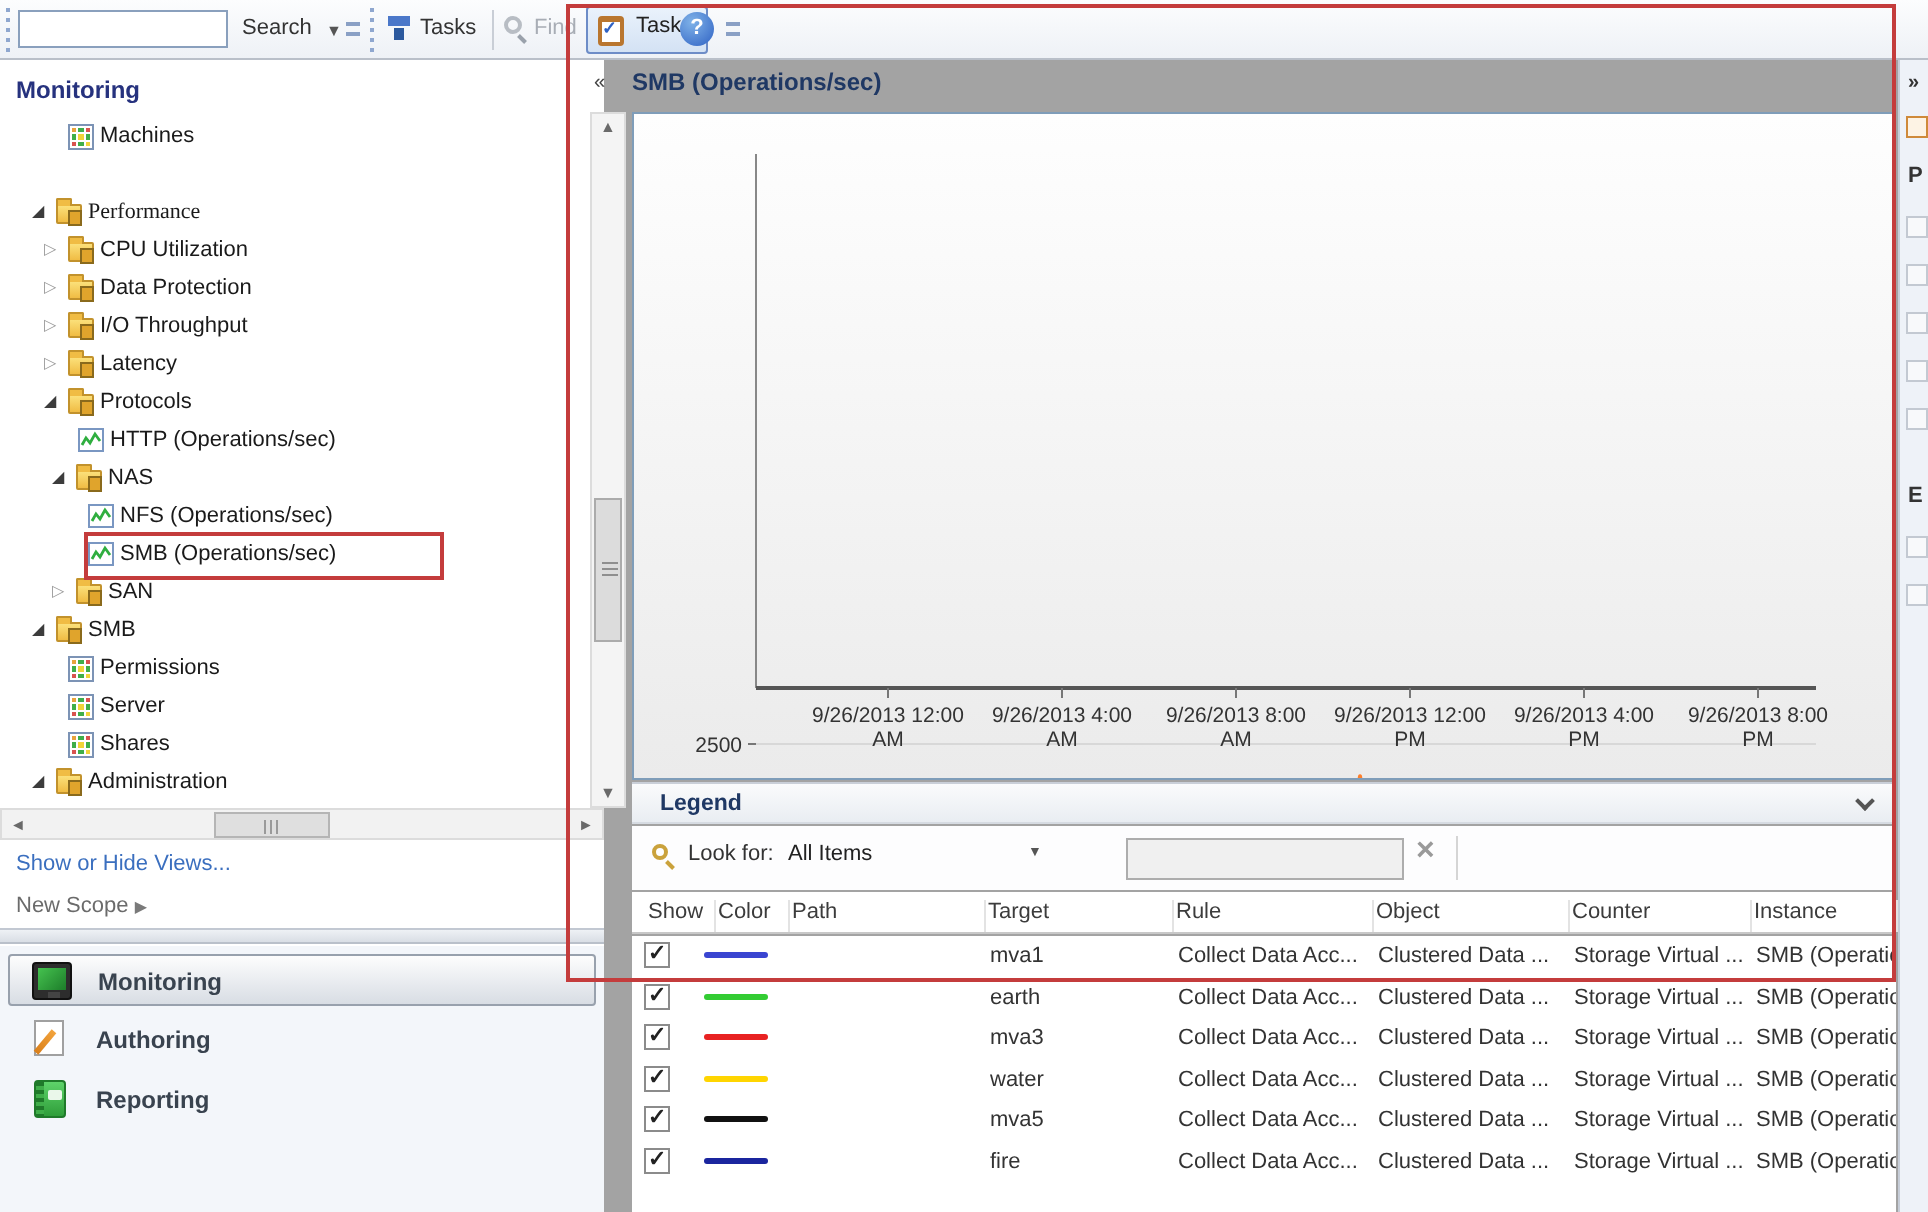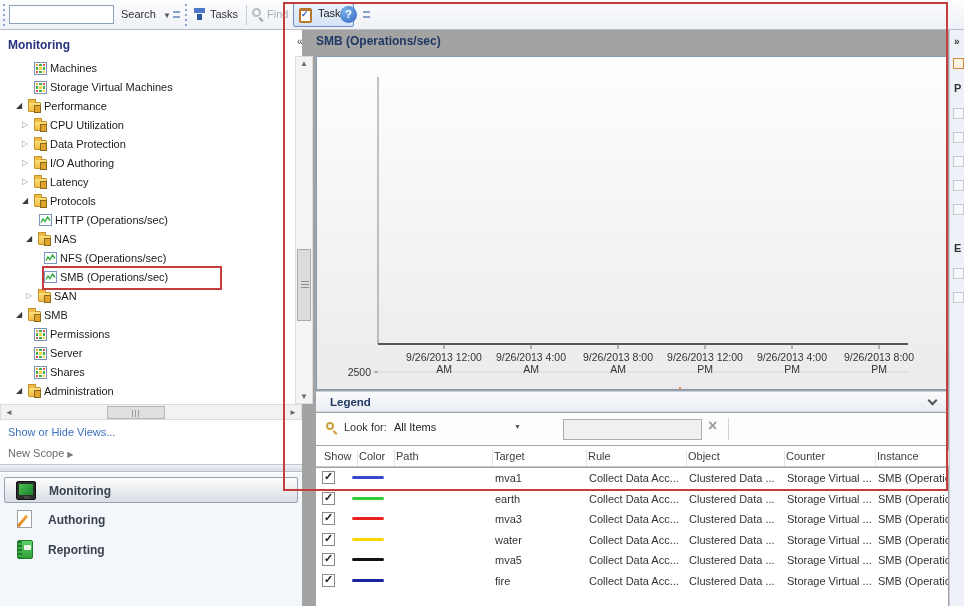--- a/index.html
+++ b/index.html
@@ -175,53 +175,39 @@
             <span style="background: rgb(217, 83, 79);"></span>
             <span style="background: rgb(63, 174, 73);"></span>
             <span style="background: rgb(240, 212, 58);"></span>
             <span style="background: rgb(63, 174, 73);"></span>
             <span style="background: rgb(217, 83, 79);"></span>
             <span style="background: rgb(63, 174, 73);"></span>
             <span style="background: rgb(240, 212, 58);"></span>
           </span>
           <span class="tree-label" style="left: 50px;">Machines</span>
         </div>
-        <div class="tree-row" style="top: 19px;">
-          <span class="state-icon" style="left: 34px;">
-            <span style="background: rgb(232, 163, 61);"></span>
-            <span style="background: rgb(63, 174, 73);"></span>
-            <span style="background: rgb(217, 83, 79);"></span>
-            <span style="background: rgb(63, 174, 73);"></span>
-            <span style="background: rgb(240, 212, 58);"></span>
-            <span style="background: rgb(63, 174, 73);"></span>
-            <span style="background: rgb(217, 83, 79);"></span>
-            <span style="background: rgb(63, 174, 73);"></span>
-            <span style="background: rgb(240, 212, 58);"></span>
-          </span>
-          <span class="tree-label" style="left: 50px;">Storage Virtual Machines</span>
-        </div>
         <div class="tree-row" style="top: 38px;">
           <span class="tree-arrow arrow-expanded" style="left: 16px;">◢</span>
           <span class="folder-icon" style="left: 28px;"></span>
-          <span class="tree-label" style="left: 44px;">Performance</span>
+          <span class="tree-label" style="left: 44px; font-family: Liberation Serif, serif;">Performance</span>
         </div>
         <div class="tree-row" style="top: 57px;">
           <span class="tree-arrow arrow-collapsed" style="left: 22px;">▷</span>
           <span class="folder-icon" style="left: 34px;"></span>
           <span class="tree-label" style="left: 50px;">CPU Utilization</span>
         </div>
         <div class="tree-row" style="top: 76px;">
           <span class="tree-arrow arrow-collapsed" style="left: 22px;">▷</span>
           <span class="folder-icon" style="left: 34px;"></span>
           <span class="tree-label" style="left: 50px;">Data Protection</span>
         </div>
         <div class="tree-row" style="top: 95px;">
           <span class="tree-arrow arrow-collapsed" style="left: 22px;">▷</span>
           <span class="folder-icon" style="left: 34px;"></span>
-          <span class="tree-label" style="left: 50px;">I/O Authoring</span>
+          <span class="tree-label" style="left: 50px;">I/O Throughput</span>
         </div>
         <div class="tree-row" style="top: 114px;">
           <span class="tree-arrow arrow-collapsed" style="left: 22px;">▷</span>
           <span class="folder-icon" style="left: 34px;"></span>
           <span class="tree-label" style="left: 50px;">Latency</span>
         </div>
         <div class="tree-row" style="top: 133px;">
           <span class="tree-arrow arrow-expanded" style="left: 22px;">◢</span>
           <span class="folder-icon" style="left: 34px;"></span>
           <span class="tree-label" style="left: 50px;">Protocols</span>

